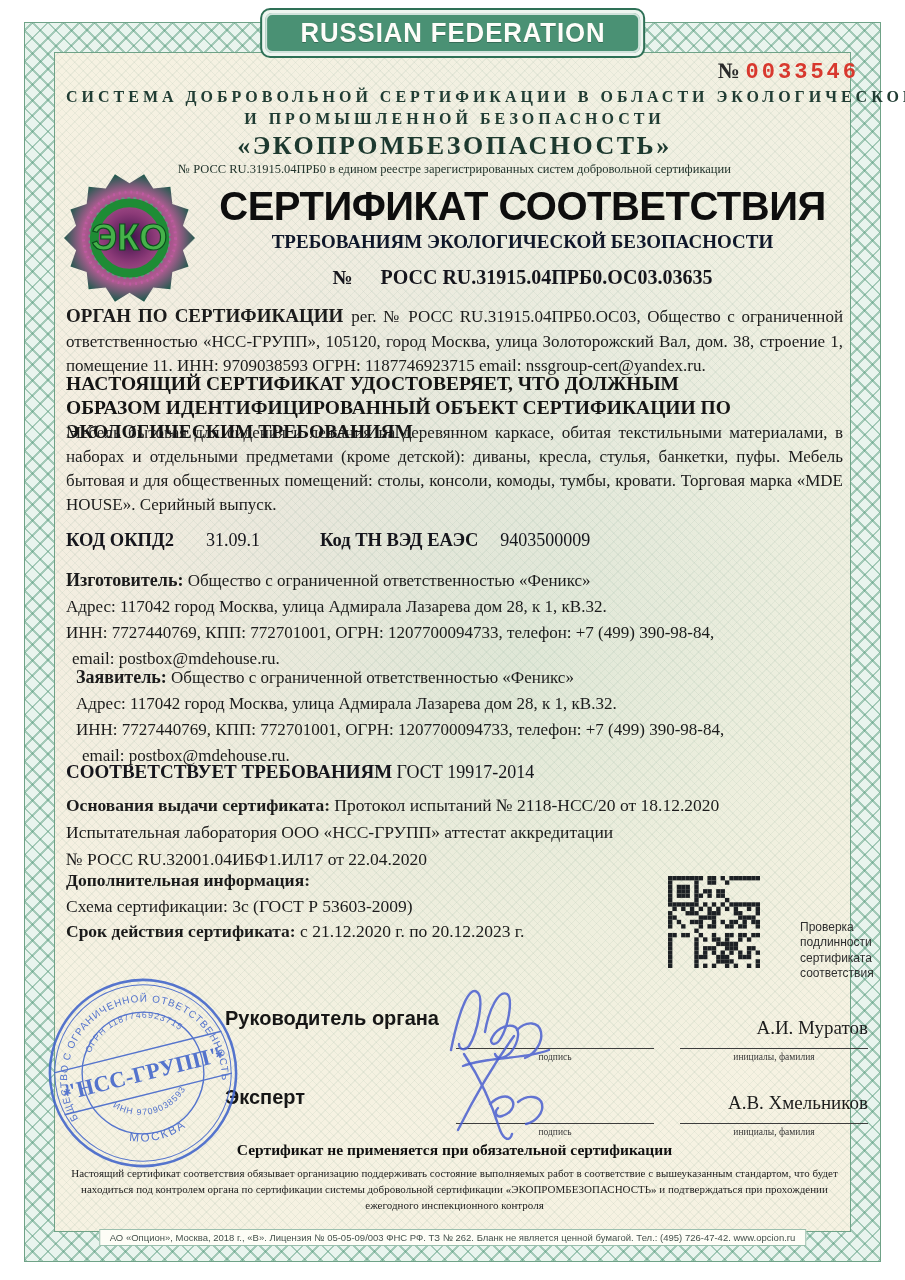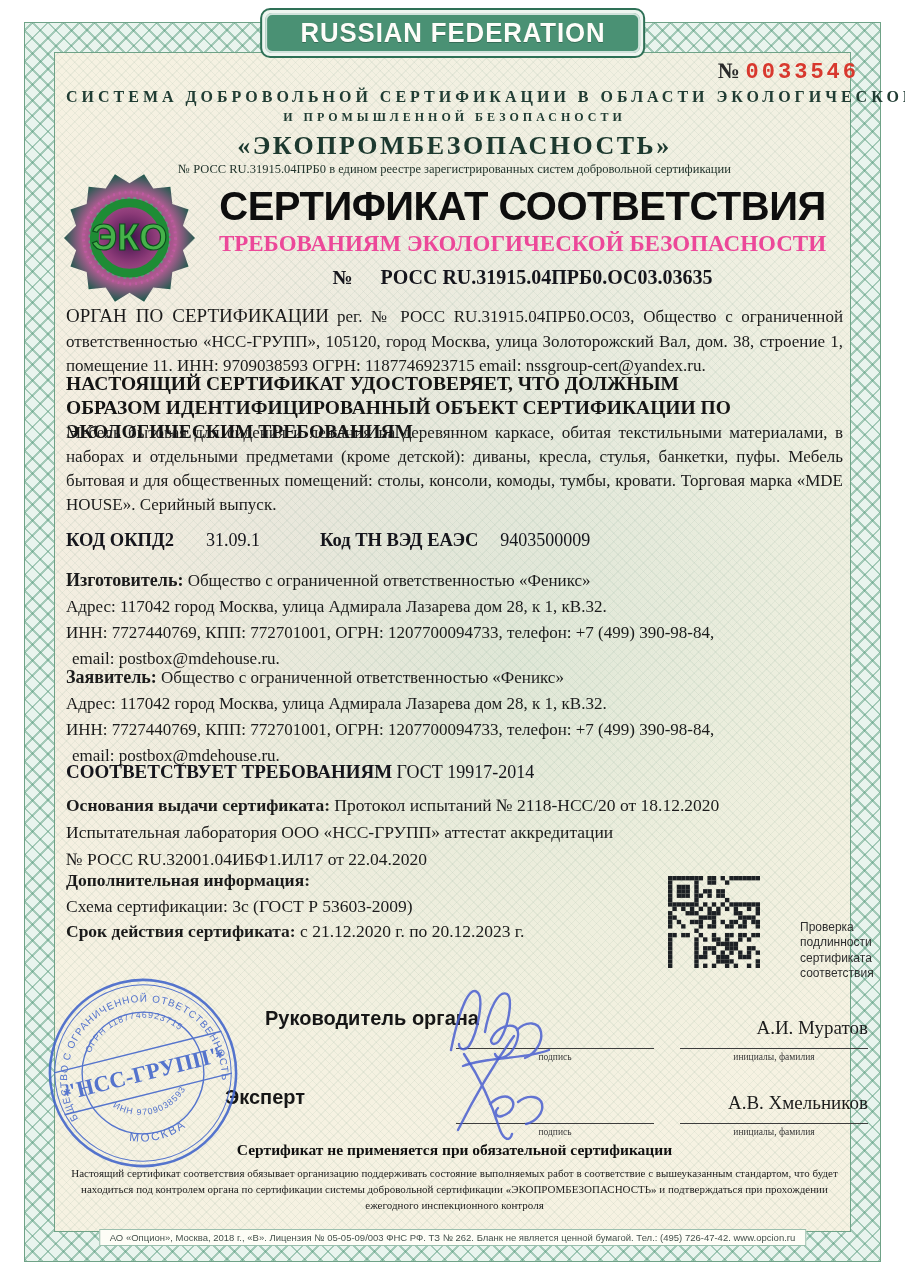--- a/index.html
+++ b/index.html
@@ -33,63 +33,63 @@
     letter-spacing:1px;color:#fdfdf9;text-shadow:0 1px 0 rgba(0,0,0,.25);white-space:nowrap;}
 
   .abs{position:absolute;}
   .center{left:66px;right:62px;text-align:center;}
 
   .blank-no{top:58px;right:46px;font-size:22px;white-space:nowrap;z-index:5;}
   .blank-no .nsign{color:#2a2a2a;font-weight:bold;}
   .blank-no .digits{color:#d8382e;font-family:"Liberation Mono",monospace;font-weight:bold;letter-spacing:3px;}
 
   .hdr1{top:88px;font-weight:bold;font-size:16px;letter-spacing:4px;color:#203c33;white-space:nowrap;}
-  .hdr2{top:110px;font-weight:bold;font-size:12px;letter-spacing:4px;color:#203c33;}
+  .hdr2{top:110px;font-weight:bold;font-size:16px;letter-spacing:4px;color:#203c33;}
   .hdr3{top:131px;font-weight:bold;font-size:26px;letter-spacing:2.5px;color:#1d392f;}
   .hdr4{top:162px;font-weight:normal;font-size:12.5px;color:#22342c;}
 
   .logo{top:172px;left:62px;width:135px;height:132px;z-index:4;}
 
   .titleblock{left:205px;width:635px;text-align:center;}
   .title-main{top:184px;font-family:"Liberation Sans",sans-serif;font-weight:bold;
     font-size:40px;letter-spacing:-.5px;color:#0e0e0e;white-space:nowrap;}
-  .title-sub{top:231px;font-weight:bold;font-size:23px;color:#ec4899;white-space:nowrap;}
+  .title-sub{top:231px;font-weight:bold;font-size:19px;color:#0f172a;white-space:nowrap;}
   .title-num{top:266px;font-weight:bold;font-size:20px;color:#15151c;white-space:nowrap;}
   .title-num .gap{display:inline-block;width:28px;}
 
   .par{left:66px;right:62px;font-size:17px;line-height:1.42;color:#1b1b1b;text-align:justify;}
   .blk-organ{top:303px;}
-  .lbl-big{font-weight:normal;font-size:19px;margin-right:8px;}
+  .lbl-big{font-weight:bold;font-size:19px;margin-right:8px;}
   .blk-statement{top:372px;left:66px;width:700px;font-weight:bold;font-size:19.5px;line-height:1.22;color:#141414;}
   .blk-object{top:421px;}
 
   .blk-codes{top:530px;left:66px;font-size:18px;color:#15151c;white-space:nowrap;}
   .blk-codes b{font-size:18.5px;text-align:right;}
   .blk-codes .v1{margin-left:32px;}
   .blk-codes .k2{margin-left:60px;}
   .blk-codes .v2{margin-left:22px;}
 
   .blk-lines{font-size:17px;line-height:26px;color:#1b1b1b;}
   .blk-manu{top:567px;left:66px;right:62px;}
-  .blk-appl{top:664px;left:66px;right:62px;}
+  .blk-appl{top:664px;left:76px;right:62px;}
   .blk-lines b{font-size:18px;margin-top:39px;}
 
   .blk-conform{top:761px;left:66px;font-size:18px;color:#15151c;}
   .blk-basis{top:792px;left:66px;right:62px;font-size:17.5px;line-height:27px;color:#1b1b1b;}
   .blk-add{top:867px;left:66px;font-size:17.5px;line-height:26px;color:#1b1b1b;}
   .blk-valid{top:921px;left:66px;font-size:17.5px;color:#1b1b1b;}
 
   .qr{top:876px;left:668px;width:92px;height:92px;}
   .qr-caption{top:920px;left:800px;width:84px;font-family:"Liberation Sans",sans-serif;
     font-size:12px;line-height:1.28;color:#2e2e2e;}
 
   .stamp{top:975px;left:45px;width:196px;height:196px;z-index:3;opacity:.88;}
 
   .sig-label{font-family:"Liberation Sans",sans-serif;font-weight:bold;font-size:20px;color:#161616;}
-  .lab-head{top:1007px;left:225px;margin-left:40px;}
+  .lab-head{top:1007px;left:225px;}
   .lab-expert{top:1086px;left:225px;}
   .sigline{border-top:1.6px solid #3d3d3d;height:0;}
   .line-s1{top:1048px;left:456px;width:198px;}
   .line-n1{top:1048px;left:680px;width:188px;}
   .line-s2{top:1123px;left:456px;width:198px;}
   .line-n2{top:1123px;left:680px;width:188px;}
   .under-cap{font-size:9.5px;color:#3a3a3a;text-align:center;}
   .cap-s1{top:1052px;left:456px;width:198px;}
   .cap-n1{top:1052px;left:680px;width:188px;}
   .cap-s2{top:1127px;left:456px;width:198px;}

